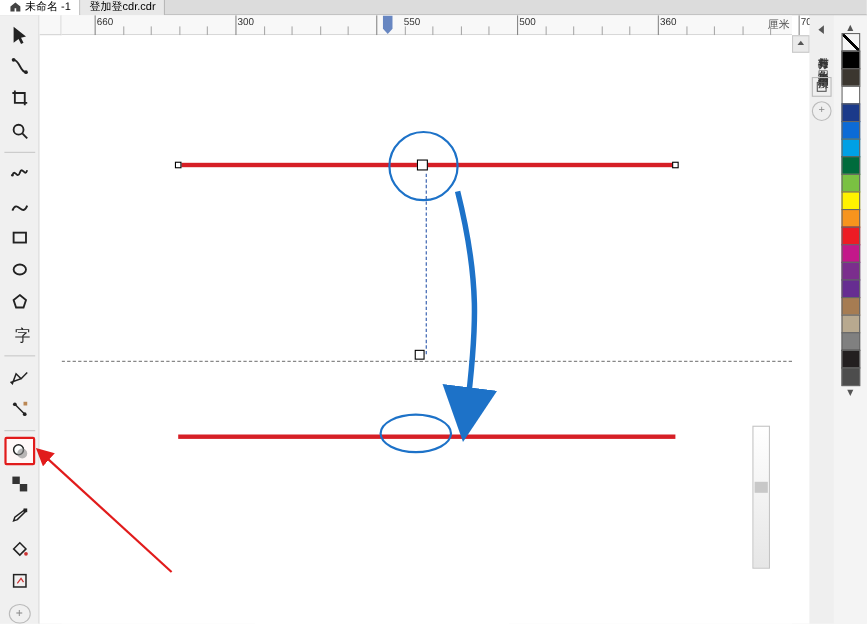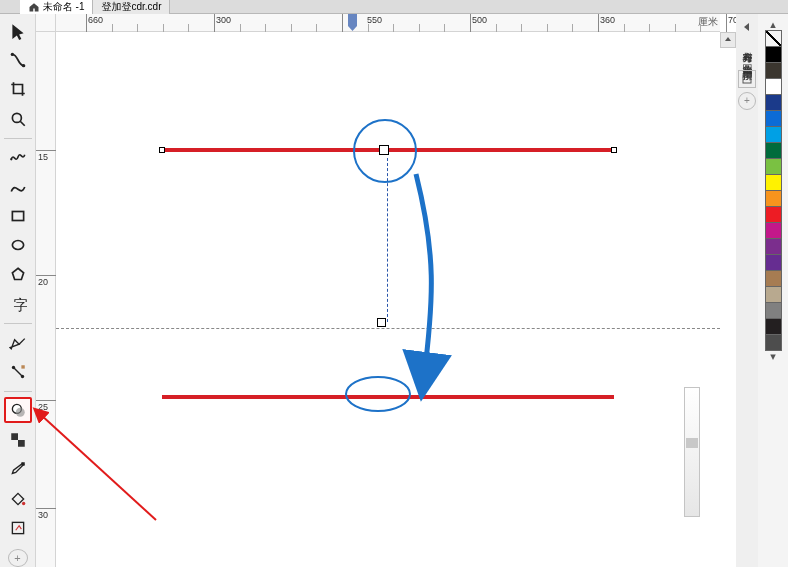--- a/index.html
+++ b/index.html
@@ -20,21 +20,21 @@
     font-size: 10px;
   }
   .tab {
     padding: 0 8px;
     height: 14px;
     line-height: 13px;
     border-right: 1px solid #b8b8b8;
     background: #e8e8e8;
     cursor: pointer;
   }
-  .tab.active { background: #fff; margin-left: 20px; }
+  .tab.active { background: #fff; }
   .home-icon {
     width: 12px; height: 12px; display:inline-block; vertical-align:middle;
   }
   .toolbox-left {
     position: absolute;
     left: 0; top: 14px;
     width: 36px;
     height: 553px;
     background: #f0f0f0;
     border-right: 1px solid #d4d4d4;
@@ -309,30 +309,20 @@
       <div class="tick-minor" style="left: 618.8px;"></div>
       <div class="tick-minor" style="left: 644.4px;"></div>
       <div class="tick-major" style="left: 670px;"></div>
       <div class="ruler-label" style="left: 670px;">700</div>
       <div class="tick-minor" style="left: 695.6px;"></div>
       <div class="tick-minor" style="left: 721.2px;"></div>
       <div class="cursor-marker" style="left: 292px;"><svg width="9" height="18">
           <path d="M0 0h9v12l-4.5 5L0 12z" fill="#2a56aa" opacity="0.7"></path>
         </svg></div>
     </div>
-  <div class="ruler-left" id="ruler-left">
-      <div class="tick-major" style="top: 118px;"></div>
-      <div class="ruler-label" style="top: 118px;">15</div>
-      <div class="tick-major" style="top: 243px;"></div>
-      <div class="ruler-label" style="top: 243px;">20</div>
-      <div class="tick-major" style="top: 368px;"></div>
-      <div class="ruler-label" style="top: 368px;">25</div>
-      <div class="tick-major" style="top: 476px;"></div>
-      <div class="ruler-label" style="top: 476px;">30</div>
-    </div>
   <div class="scroll-up">
     <svg width="8" height="8" viewBox="0 0 8 8">
         <path d="M4 1l3 4H1z" fill="#555"></path>
       </svg>
   </div>
 
   <div class="canvas-viewport" id="canvas">
     <div class="guide-h" id="guide-h" style="top: 296px;"></div>
 
     <div class="red-line" id="line-top" style="left: 106px; top: 116px; width: 452px;"></div>

